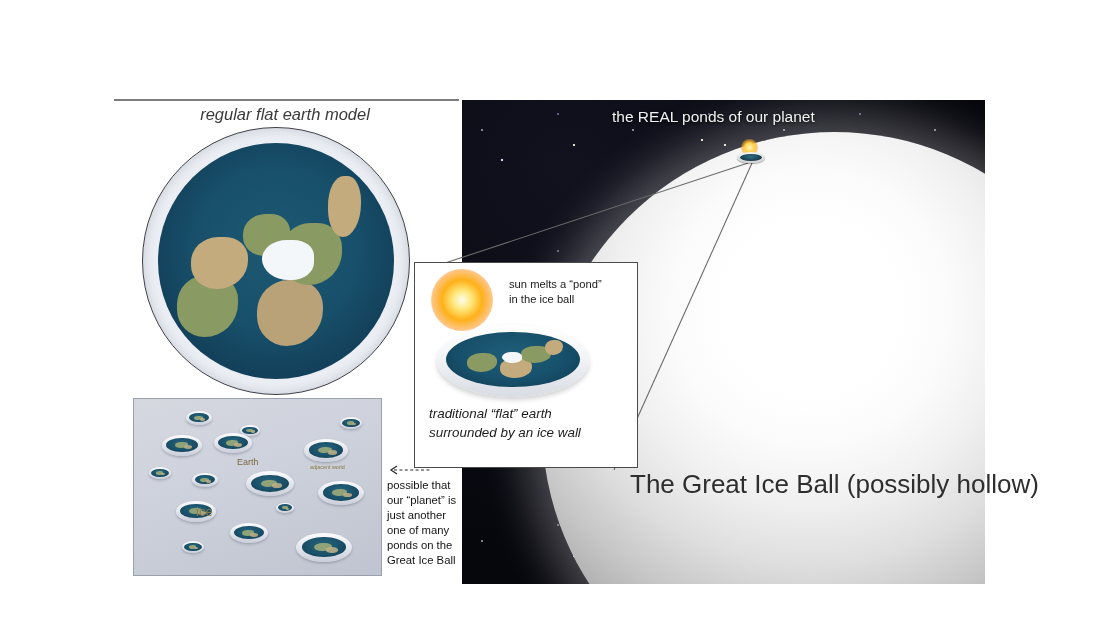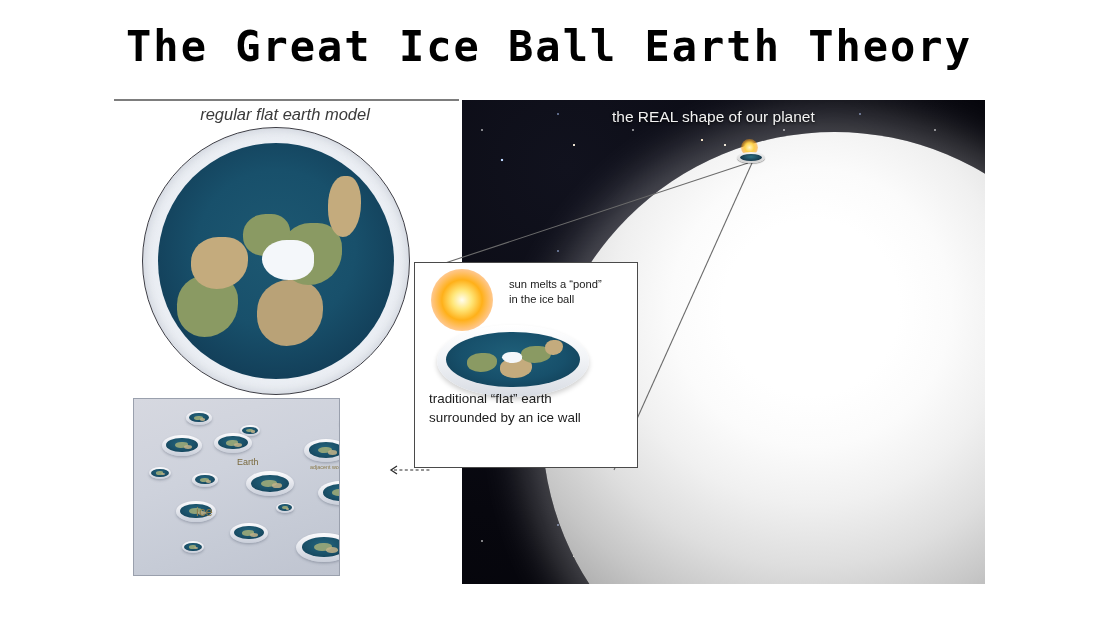--- a/index.html
+++ b/index.html
@@ -242,32 +242,33 @@
   }
   #inset-pond .water {
     position: absolute;
     left: 9px; top: 7px; right: 9px; bottom: 10px;
     border-radius: 50%;
     background: radial-gradient(ellipse at 50% 42%, #1f5f79 0%, #17506b 55%, #10394f 100%);
     overflow: hidden;
   }
   #inset-caption {
     position: absolute;
-    left: 14px; top: 127px;
+    left: 14px; top: 142px;
     font-size: 13.4px;
     line-height: 1.38;
     color: #1c1c1c;
     white-space: pre-line;
+    font-style: italic;
   }
 
   
   #ponds-panel {
     position: absolute;
     left: 133px; top: 398px;
-    width: 207px; height: 178px;
+    width: 249px; height: 178px;
     background: linear-gradient(160deg, #d6d8e0 0%, #ced2dc 40%, #c6cbd6 70%, #bfc4d0 100%);
     border: 1px solid #9aa0ad;
     overflow: hidden;
     z-index: 8;
   }
   .pond {
     position: absolute;
     border-radius: 50%;
     background: linear-gradient(#fbfbfd 0%, #e6e8ee 45%, #c9ced9 100%);
     box-shadow: 0 1.5px 2.5px rgba(60,70,90,.30);
@@ -324,46 +325,47 @@
     color: #141414;
     white-space: pre-line;
     z-index: 9;
   }
 </style>
 </head>
 <body>
 
 <div id="slide">
 
-  <div id="title">The Great Ice Ball Earth Theory</div>
 
   <div id="top-rule"></div>
 
   <div id="label-flat">regular flat earth model</div>
 
   <div id="space-panel">
     <div class="stars s1"></div>
     <div class="stars s2"></div>
     <div class="stars s3"></div>
     <div id="ice-ball"></div>
   </div>
 
-  <div id="label-real">the REAL shape of our planet</div>
+  <div id="label-real">the REAL ponds of our planet</div>
 
   <div id="top-sun"></div>
   <div id="top-pond">
     <div class="rim"></div>
     <div class="water"></div>
   </div>
 
   <svg id="callout-svg">
     <line x1="748" y1="163" x2="430" y2="268" stroke="#6b6b6b" stroke-width="1.1"></line>
     <line x1="752" y1="163" x2="614" y2="470" stroke="#6b6b6b" stroke-width="1.1"></line>
   </svg>
 
+  <div id="ball-caption">The Great Ice Ball
+(possibly hollow)</div>
 
   <div id="flat-earth">
     <div class="icewall"></div>
     <div class="ocean">
       <div class="land green" style="left:8%;  top:56%;  width:26%; height:26%;"></div>
       <div class="land tan" style="left:14%; top:40%;  width:24%; height:22%;"></div>
       <div class="land" style="left:42%; top:58%;  width:28%; height:28%;"></div>
       <div class="land green" style="left:52%; top:34%;  width:26%; height:26%;"></div>
       <div class="land tan" style="left:72%; top:14%;  width:14%; height:26%;"></div>
       <div class="land green" style="left:36%; top:30%;  width:20%; height:18%;"></div>
@@ -422,20 +424,26 @@
     <div class="pond-label" id="lbl-earth" style="left:103px; top:58px;">Earth</div>
     <div class="pond-label ice" id="lbl-ice" style="left:62px; top:105px;">ice</div>
     <div class="pond-label small" id="lbl-adj" style="left:176px; top:65px;">adjacent world</div>
   </div>
 
   <svg id="ponds-arrow" viewBox="0 0 46 12">
     <line x1="8" y1="6" x2="44" y2="6" stroke="#2b2b2b" stroke-width="1.2" stroke-dasharray="3,2.4"></line>
     <polyline points="11,2 5,6 11,10" fill="none" stroke="#2b2b2b" stroke-width="1.3"></polyline>
   </svg>
 
+  <div id="ponds-note">possible that
+our “planet” is
+just another
+one of many
+ponds on the
+Great Ice Ball</div>
 
   <div id="inset-panel">
     <div id="inset-sun"></div>
     <div id="inset-text">sun melts a “pond”
 in the ice ball</div>
     <div id="inset-pond">
       <div class="rim"></div>
       <div class="water">
         <div class="land green" style="left:16%; top:38%; width:22%; height:34%;"></div>
         <div class="land tan" style="left:40%; top:48%; width:24%; height:36%;"></div>

